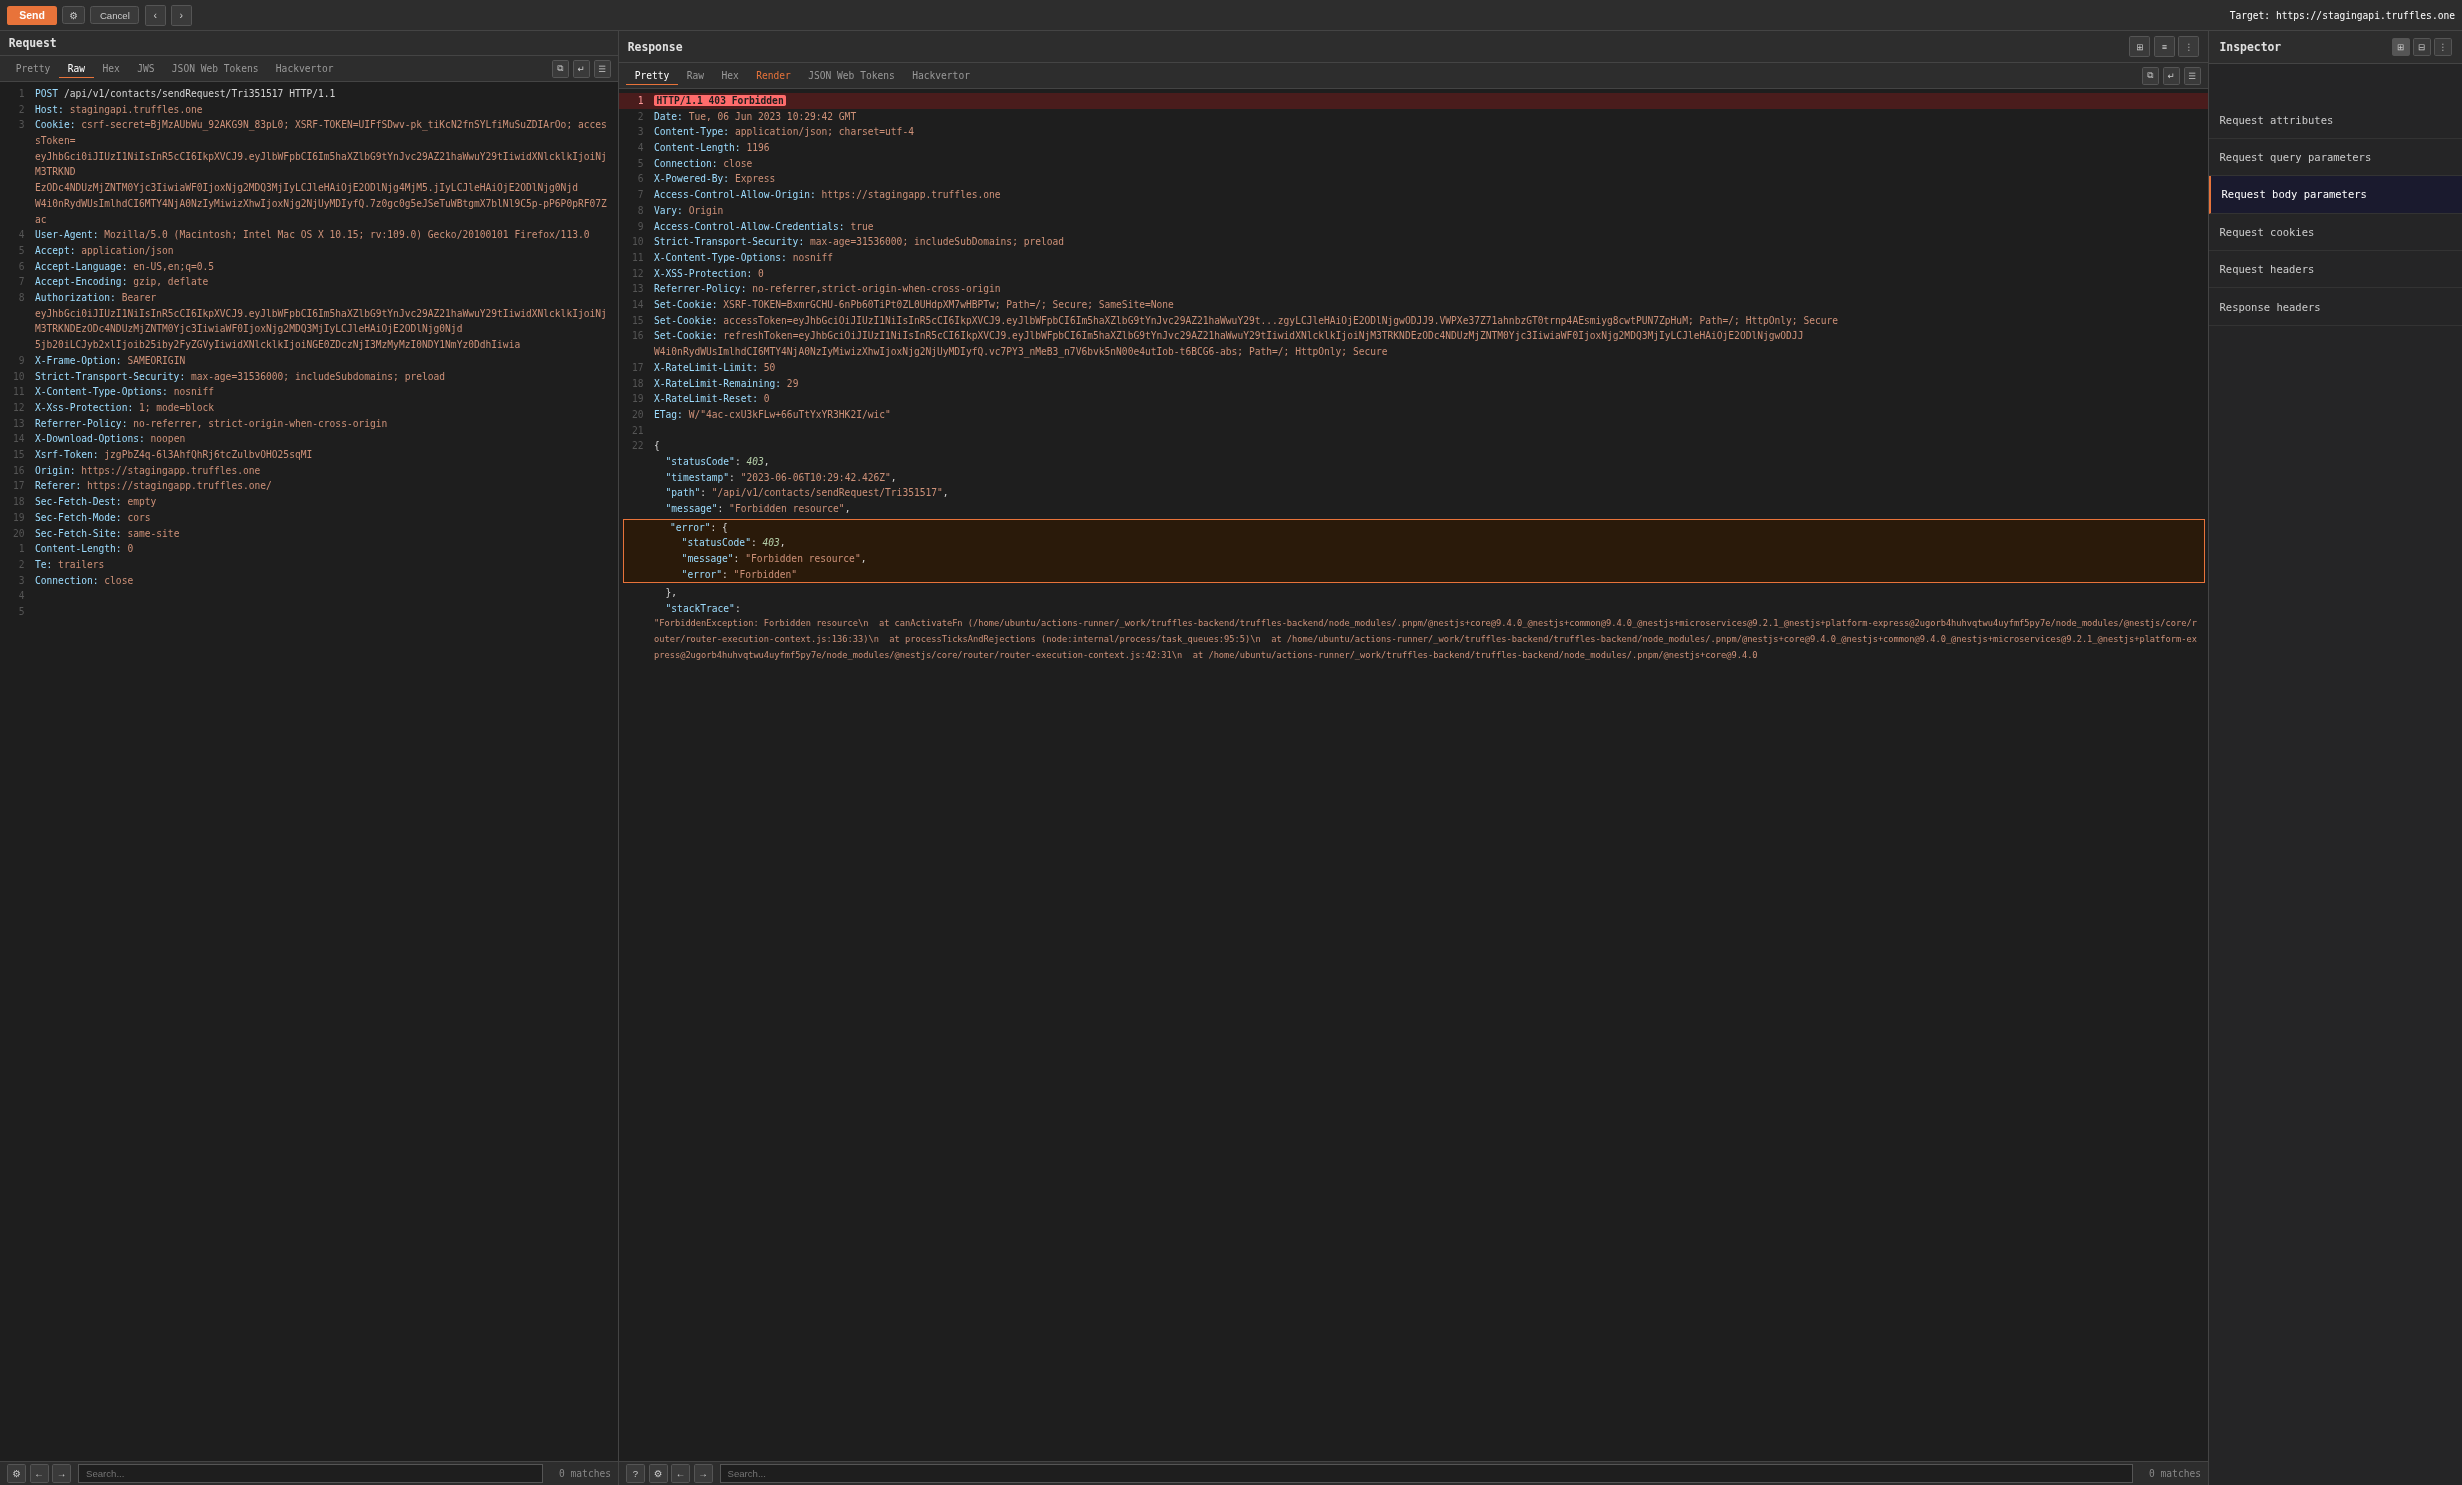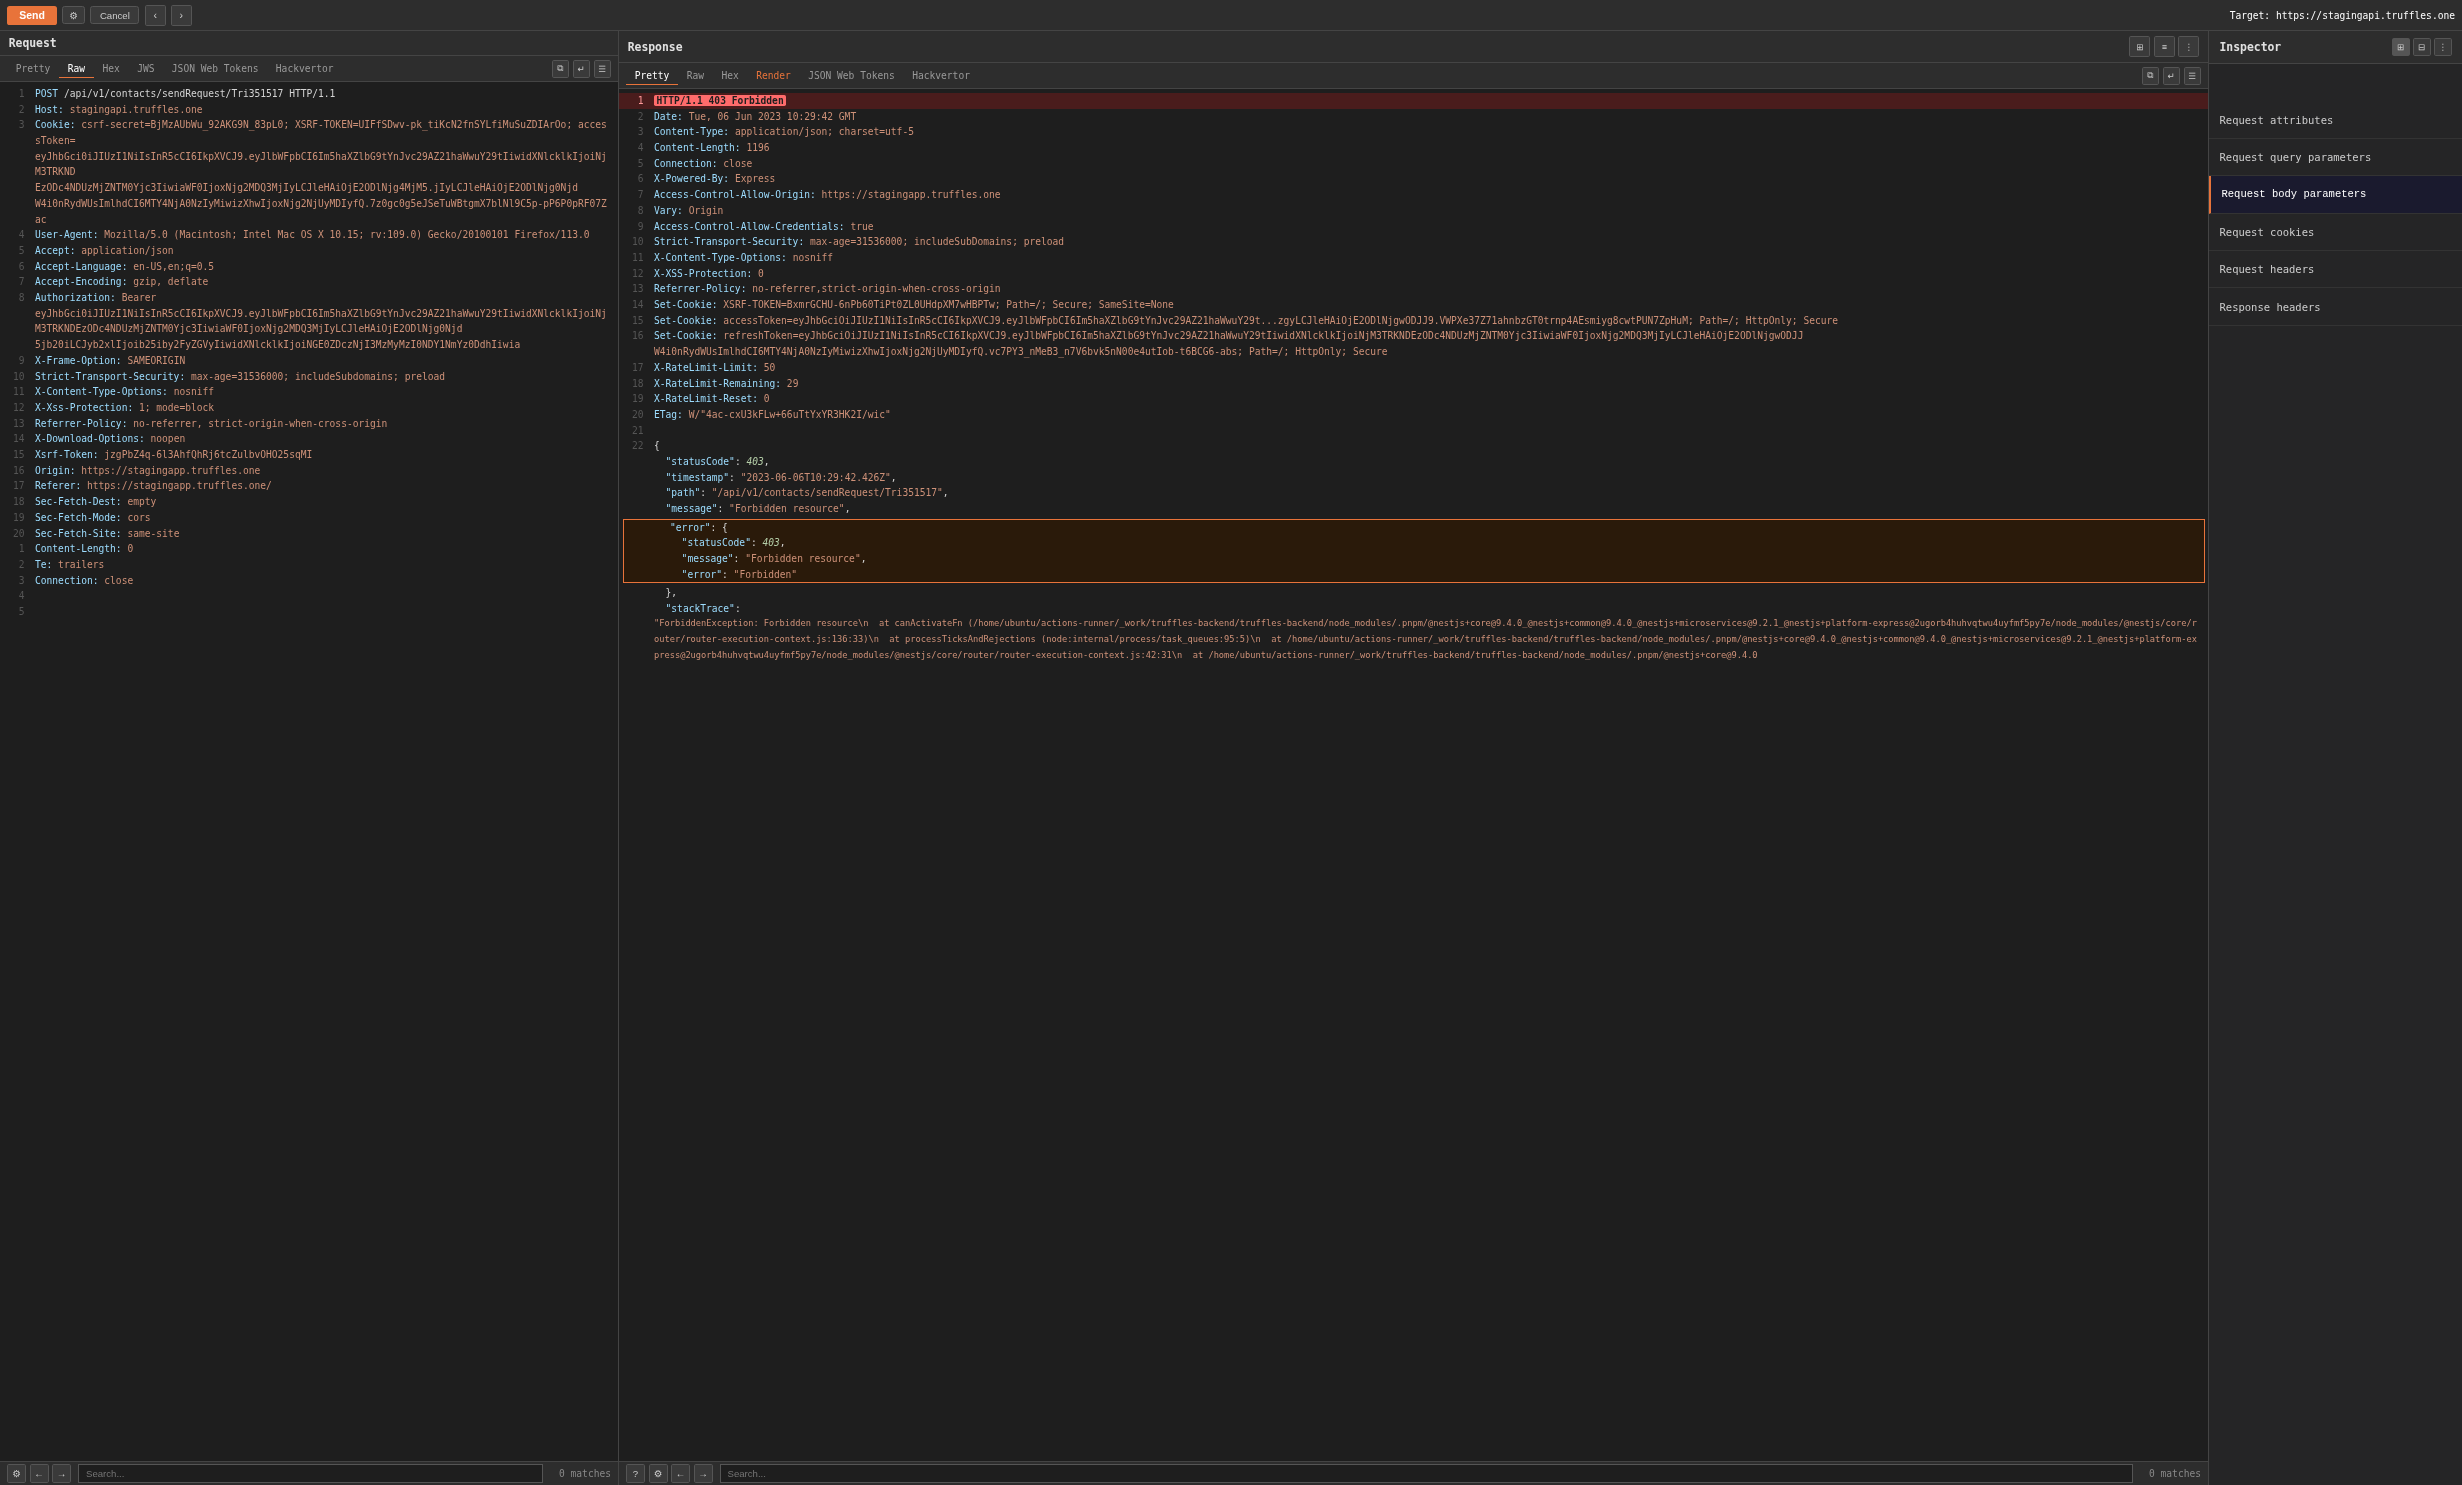--- a/index.html
+++ b/index.html
@@ -250,21 +250,20 @@
       padding: 12.2px 10.5px;
       border-bottom: 0.9px solid #333;
       color: #ccc;
       font-size: 10.5px;
       cursor: pointer;
     }
     .inspector-item.active {
       background: #1a1a2e;
       border-left: 2.6px solid #e8733a;
       color: #fff;
-      font-family: Liberation Mono, monospace;
     }
 
     .nav-arrow {
       background: #3a3a3a;
       border: 0.9px solid #555;
       color: #ccc;
       width: 21px;
       height: 21px;
       font-size: 10.5px;
       cursor: pointer;
@@ -477,21 +476,21 @@
       <div class="code-line status-line">
         <span class="line-num" style="color:#ff9999;">1</span>
         <span class="line-content"><span style="background:#ff6b6b;color:#1e1e1e;padding:0 2.6px;border-radius:1.7px;font-weight:bold;">HTTP/1.1 403 Forbidden</span></span>
       </div>
       <div class="code-line">
         <span class="line-num">2</span>
         <span class="line-content"><span class="header-key">Date:</span> <span class="header-val">Tue, 06 Jun 2023 10:29:42 GMT</span></span>
       </div>
       <div class="code-line">
         <span class="line-num">3</span>
-        <span class="line-content"><span class="header-key">Content-Type:</span> <span class="header-val">application/json; charset=utf-5</span></span>
+        <span class="line-content"><span class="header-key">Content-Type:</span> <span class="header-val">application/json; charset=utf-4</span></span>
       </div>
       <div class="code-line">
         <span class="line-num">4</span>
         <span class="line-content"><span class="header-key">Content-Length:</span> <span class="header-val">1196</span></span>
       </div>
       <div class="code-line">
         <span class="line-num">5</span>
         <span class="line-content"><span class="header-key">Connection:</span> <span class="header-val">close</span></span>
       </div>
       <div class="code-line">

